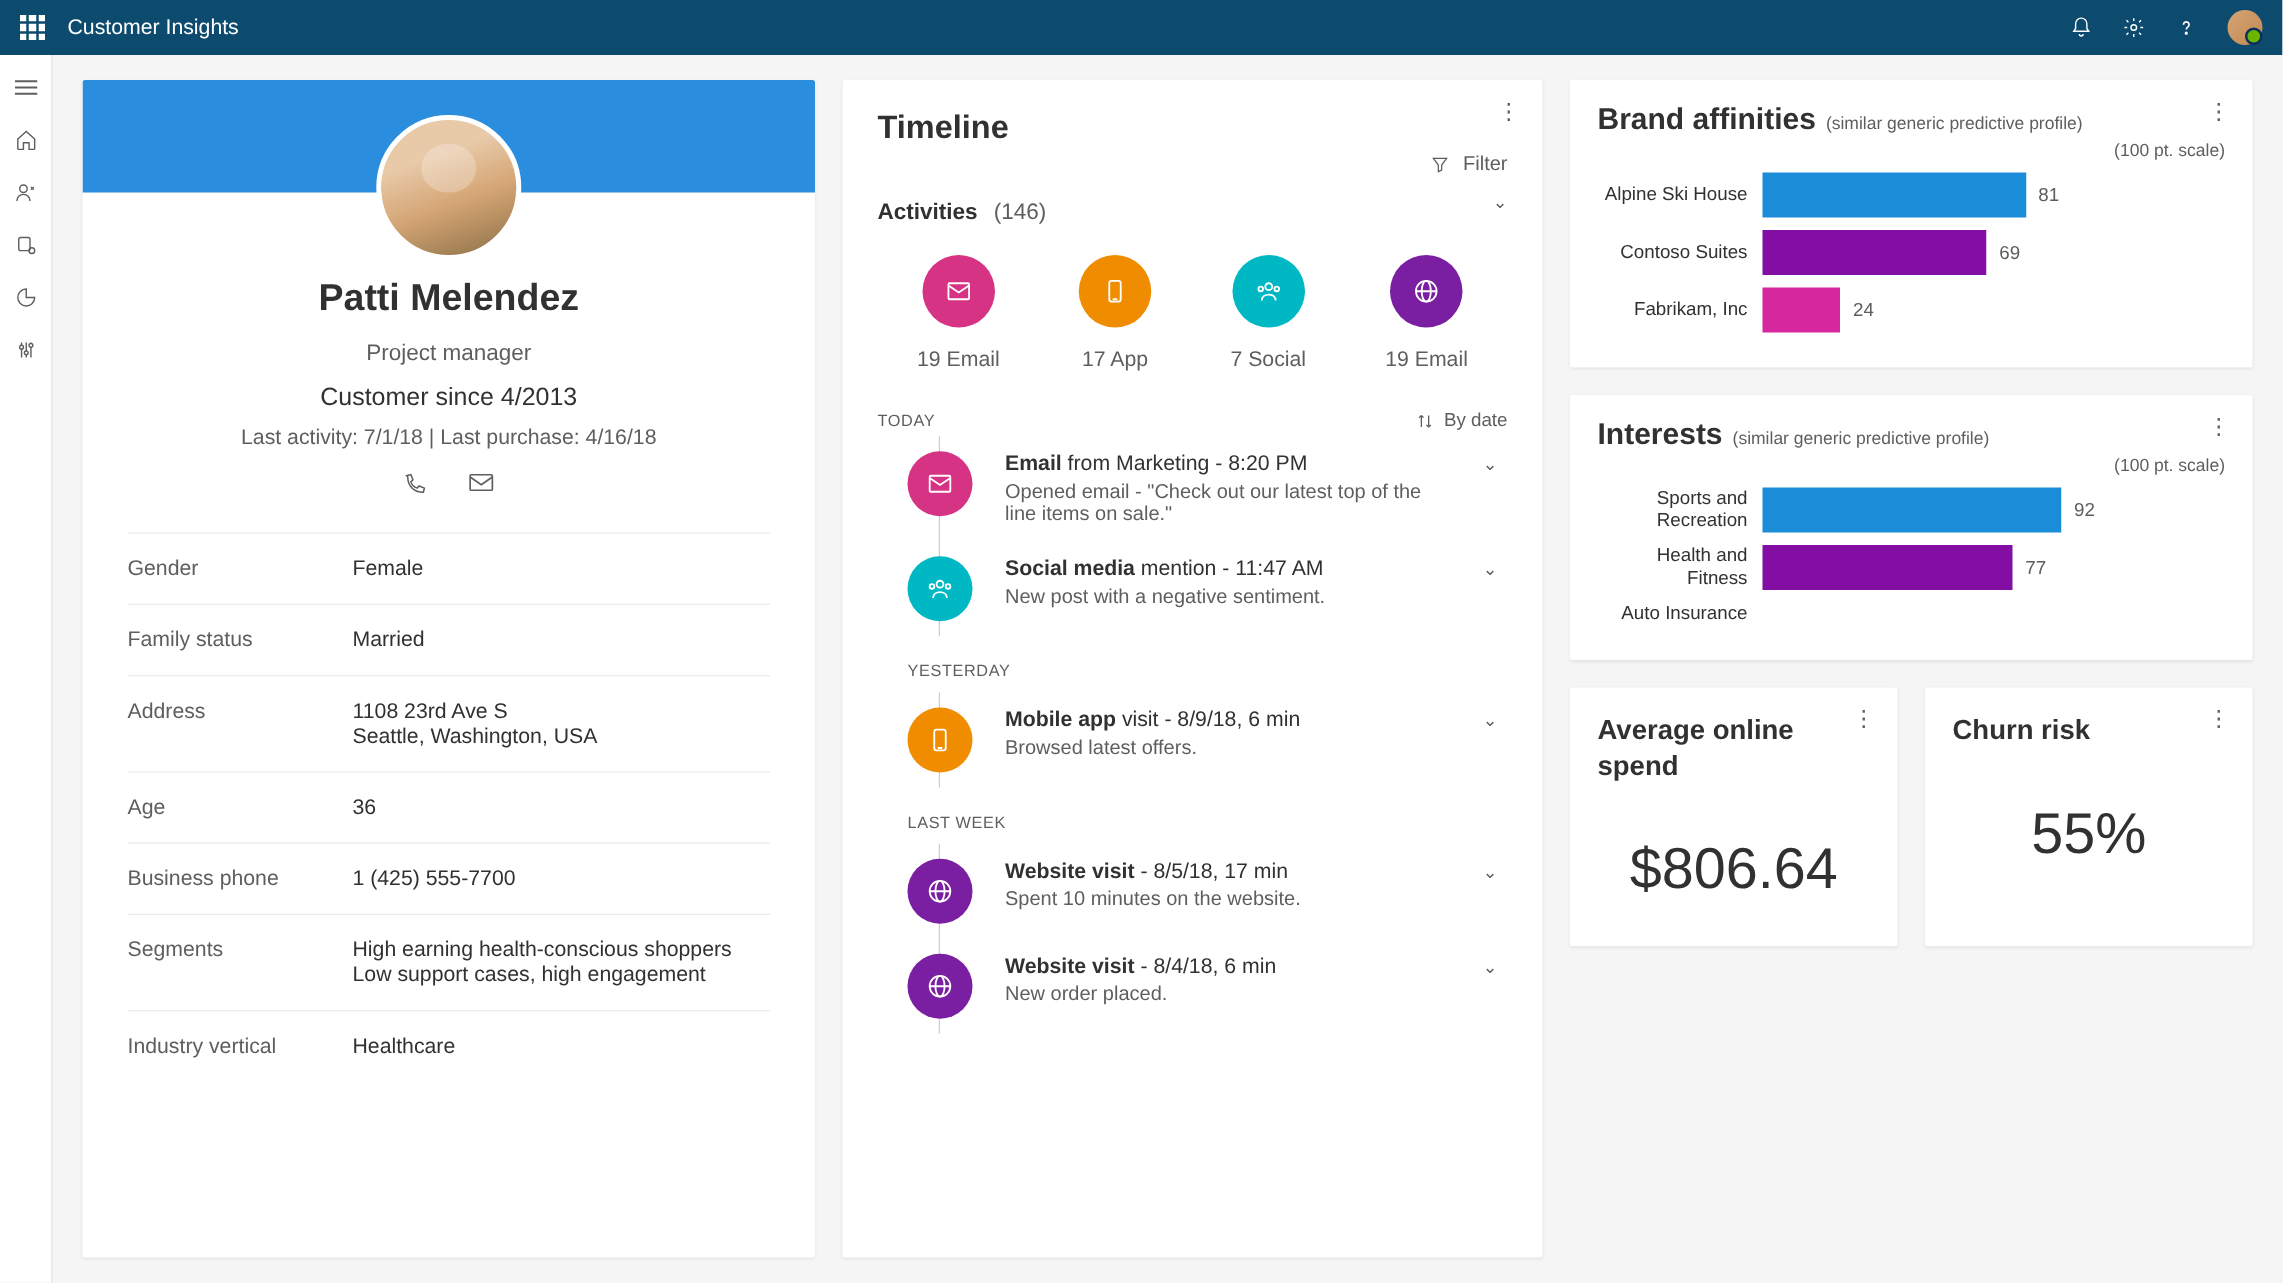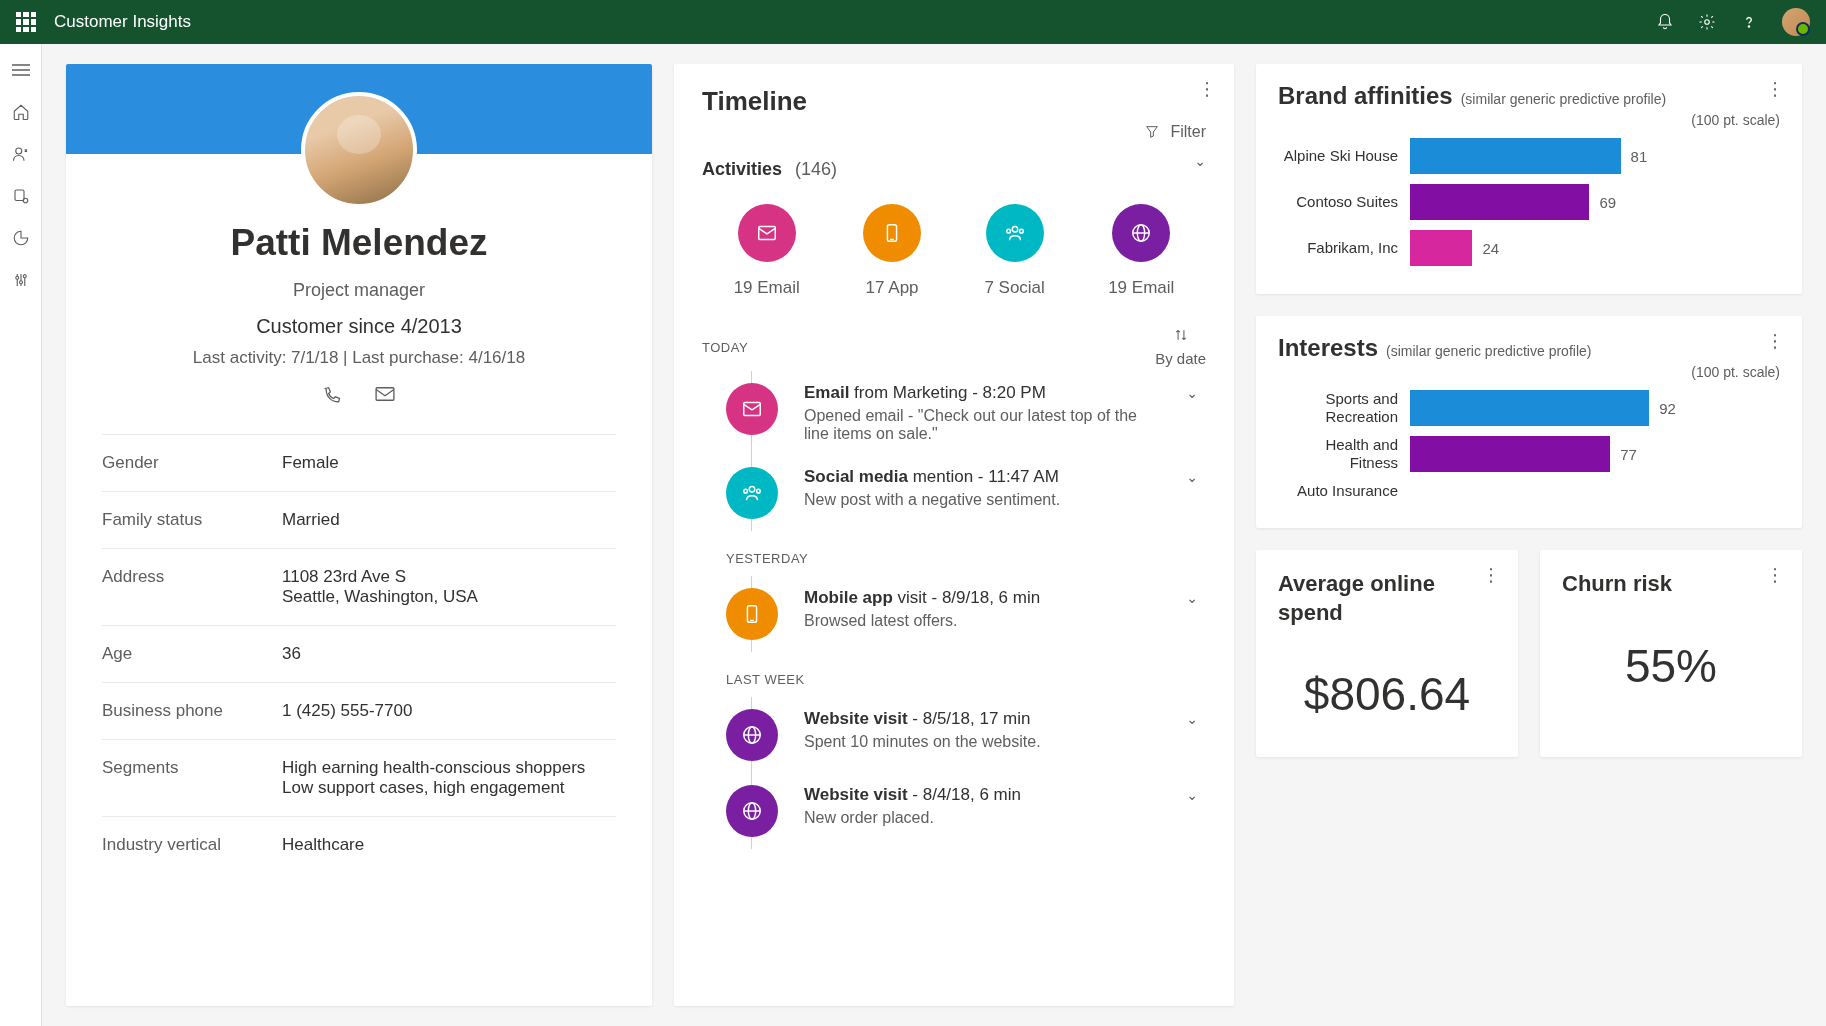--- a/index.html
+++ b/index.html
@@ -1,39 +1,39 @@
 <!DOCTYPE html>
 <html><head>
 <meta charset="utf-8">
 <style>
 * { margin: 0; padding: 0; box-sizing: border-box; font-family: 'Segoe UI', -apple-system, sans-serif; }
 body { background: #f5f5f5; color: #323130; width: 1826px; height: 1026px; overflow: hidden; }
 
-.topbar { height: 44px; background: #14532d; display: flex; align-items: center; padding: 0 16px; color: #fff; }
+.topbar { height: 44px; background: #0c4a6e; display: flex; align-items: center; padding: 0 16px; color: #fff; }
 .waffle { width: 20px; height: 20px; display: grid; grid-template-columns: repeat(3,1fr); grid-template-rows: repeat(3,1fr); gap: 2px; margin-right: 18px; cursor: pointer; }
 .waffle span { background: #fff; }
 .app-title { font-size: 17px; font-weight: 500; }
 .topbar-right { margin-left: auto; display: flex; align-items: center; gap: 24px; }
 .topbar-icon { width: 18px; height: 18px; cursor: pointer; display: flex; align-items: center; justify-content: center; color: #fff; }
 .avatar-sm { width: 28px; height: 28px; border-radius: 50%; background: linear-gradient(135deg,#d4a574,#c18850); position: relative; }
 .avatar-sm::after { content:''; position:absolute; bottom:0; right:0; width:10px; height:10px; background:#6bb700; border-radius:50%; border:2px solid #0e2f5c; }
 
 .shell { display: flex; height: calc(100% - 44px); }
 .sidenav { width: 42px; background: #fff; border-right: 1px solid #e1dfdd; display: flex; flex-direction: column; align-items: center; padding-top: 16px; gap: 22px; }
 .sidenav-item { width: 20px; height: 20px; cursor: pointer; color: #605e5c; display:flex; align-items:center; justify-content:center; }
 
 .content { flex: 1; padding: 20px 24px; display: grid; grid-template-columns: 586px 560px 1fr; gap: 22px; overflow: hidden; }
 
 .card { background: #fff; border-radius: 2px; box-shadow: 0 1px 3px rgba(0,0,0,0.08); }
 .profile-card { overflow: hidden; }
 .profile-hero { height: 90px; background: #2a8dde; position: relative; }
 .profile-avatar { width: 116px; height: 116px; border-radius: 50%; background: linear-gradient(160deg,#e8c9a8 30%,#d4a574 60%,#8b6f47); position: absolute; left: 50%; top: 28px; transform: translateX(-50%); border: 4px solid #fff; overflow:hidden; }
 .profile-avatar::after{content:''; position:absolute; top:18%; left:30%; width:40%; height:36%; background:rgba(255,255,255,0.25); border-radius:50%;}
 .profile-body { padding-top: 68px; text-align: center; }
-.profile-name { font-size: 37px; font-weight: 600; color: #323130; }
+.profile-name { font-size: 30px; font-weight: 600; color: #323130; }
 .profile-role { font-size: 18px; color: #605e5c; margin-top: 16px; }
 .profile-since { font-size: 20px; color: #323130; margin-top: 14px; }
 .profile-meta { font-size: 17px; color: #605e5c; margin-top: 10px; }
 .profile-actions { display: flex; justify-content: center; gap: 32px; margin-top: 18px; margin-bottom: 28px; color: #605e5c; }
 .profile-actions span { cursor: pointer; }
 .details { padding: 0 36px 24px; }
 .details-row { display: flex; padding: 18px 0; border-top: 1px solid #edebe9; font-size: 17px; }
 .details-label { width: 180px; color: #605e5c; }
 .details-value { flex:1; color: #323130; }
 
@@ -43,21 +43,21 @@
 .filter-row { display:flex; justify-content:flex-end; align-items:center; gap:10px; margin-top:6px; color:#605e5c; font-size:16px; }
 .subsection { margin-top: 18px; font-size: 18px; font-weight: 600; }
 .subsection .count { color: #605e5c; font-weight: 400; margin-left: 8px; }
 .chev { margin-left:auto; font-size:14px; color:#605e5c; cursor:pointer;}
 .subrow{display:flex; align-items:center;}
 .activity-tiles { display: flex; justify-content: space-around; margin-top: 24px; padding-bottom: 14px; }
 .tile { text-align: center; }
 .tile-circle { width: 58px; height: 58px; border-radius: 50%; margin: 0 auto 16px; display: flex; align-items: center; justify-content: center; color: #fff; }
 .tile-label { font-size: 17px; color: #605e5c; }
 .sort-row { display:flex; justify-content:space-between; align-items:center; margin-top:16px; padding-bottom:4px; font-size:15px; color:#605e5c; }
-.sort-ctl{display:flex; align-items:center; gap:8px; cursor:pointer;flex-direction:column;}
+.sort-ctl{display:flex; align-items:center; gap:8px; cursor:pointer;}
 .period { font-size: 13px; letter-spacing: 0.5px; color: #605e5c; margin: 20px 0 10px 24px; }
 .tl-list { position: relative; padding-left: 24px; }
 .tl-line { position: absolute; left: 49px; top: 0; bottom: 0; width: 1px; background: #d2d0ce; }
 .tl-item { display: flex; align-items: flex-start; gap: 26px; padding: 12px 0; position: relative; }
 .tl-bubble { width: 52px; height: 52px; border-radius: 50%; display: flex; align-items: center; justify-content: center; color: #fff; z-index:1; flex-shrink:0;}
 .tl-body { flex: 1; padding-right: 40px; }
 .tl-title { font-size: 17px; color: #323130; }
 .tl-title b { font-weight: 600; }
 .tl-desc { font-size: 16px; color: #605e5c; margin-top: 4px; }
 .tl-chev { position: absolute; right: 8px; top: 14px; color: #605e5c; cursor: pointer; font-size:14px; }

